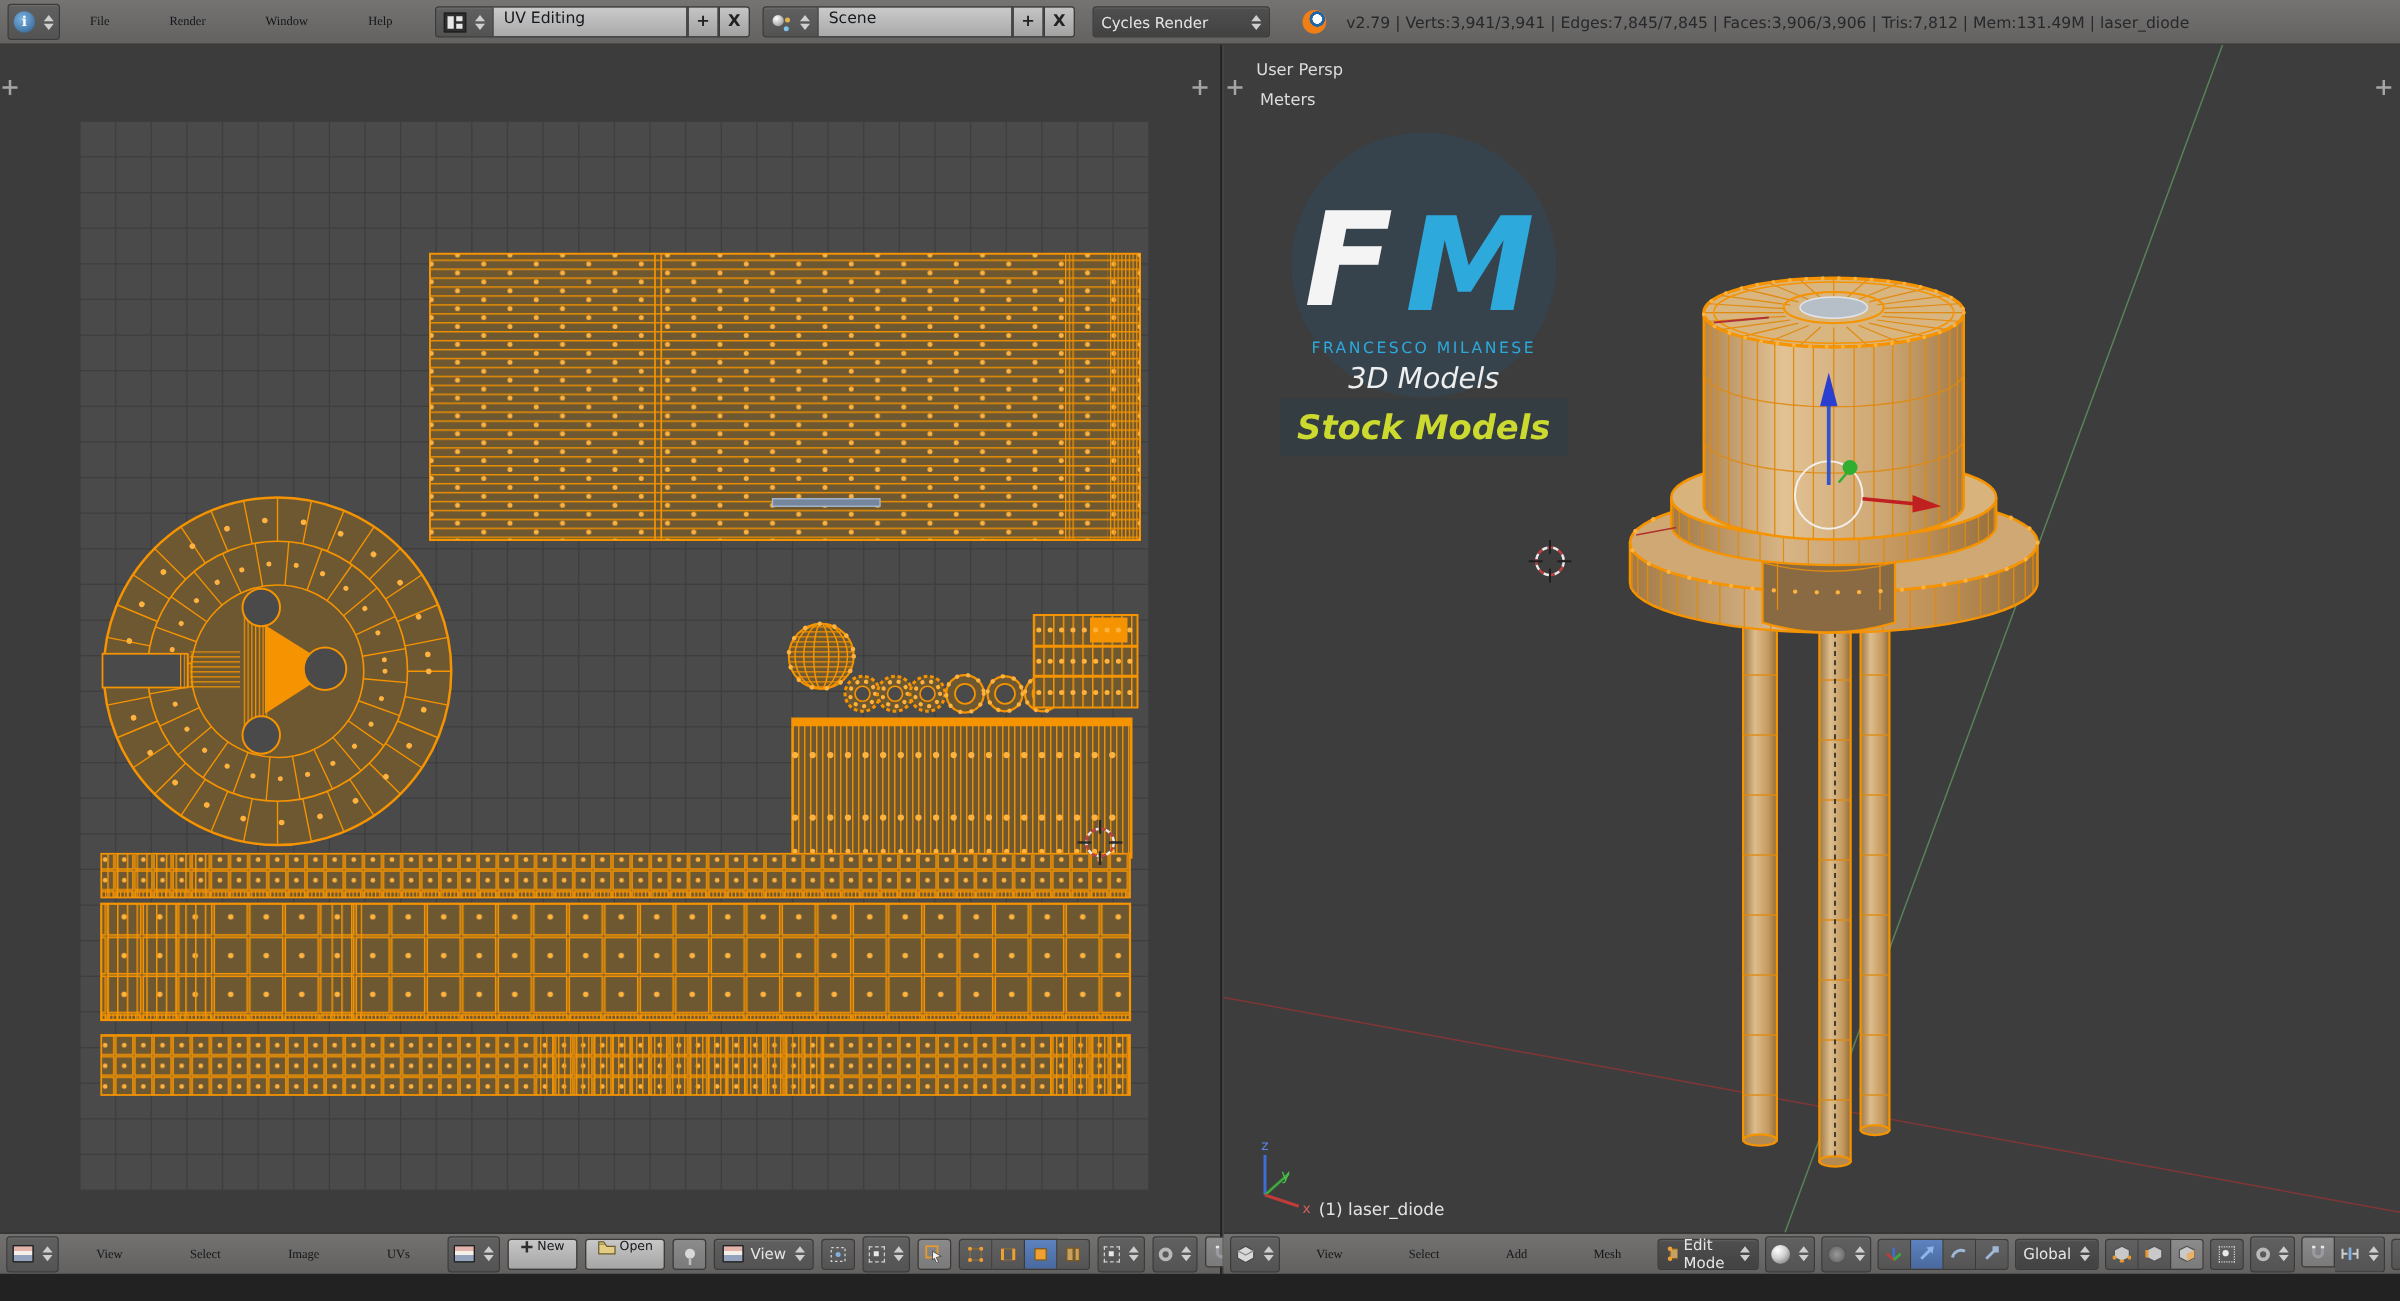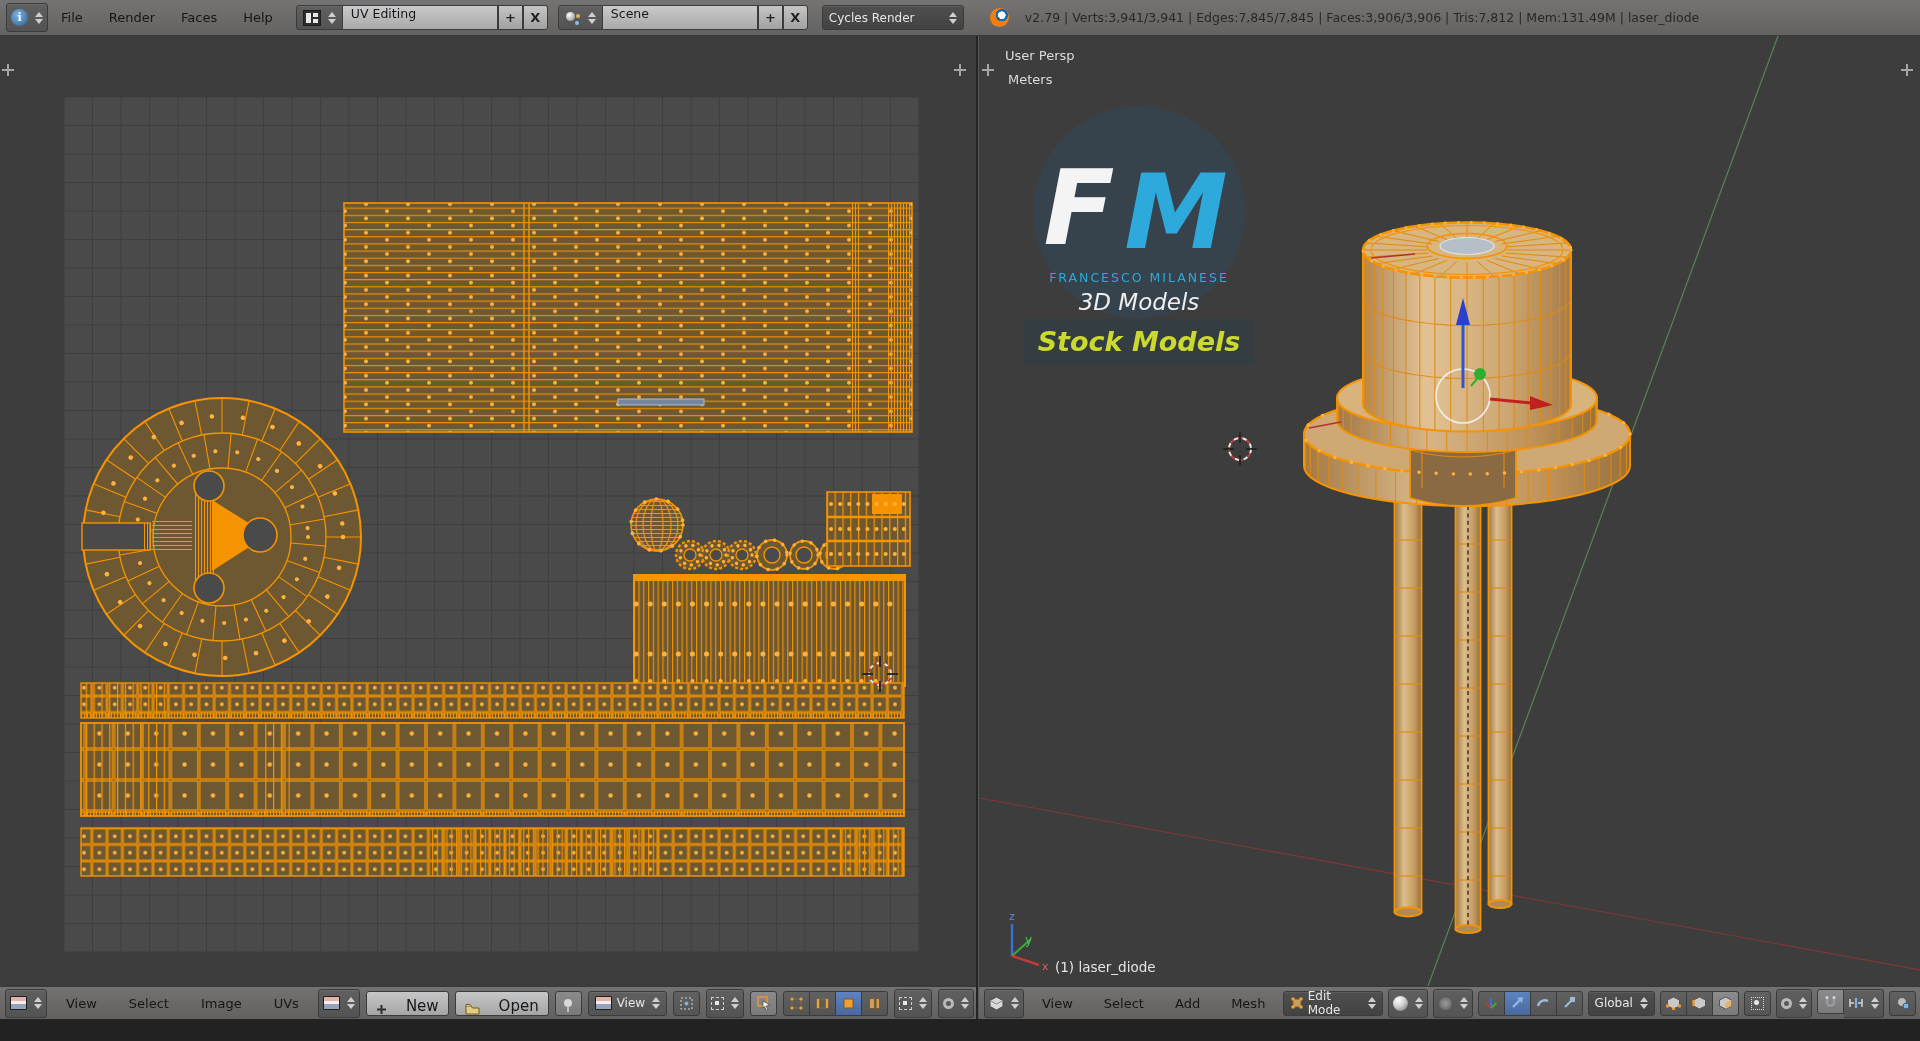--- a/index.html
+++ b/index.html
@@ -17,34 +17,34 @@
   .glyph-min{width:11px;height:2px;background:#222;}
   .glyph-max{width:10px;height:9px;border:2px solid #222;}
   .glyph-close{position:relative;width:12px;height:12px;}
   .glyph-close::before,.glyph-close::after{content:"";position:absolute;left:5px;top:0;
      width:2px;height:12px;background:#222;}
   .glyph-close::before{transform:rotate(45deg);} .glyph-close::after{transform:rotate(-45deg);}
   
   .bheader{background:linear-gradient(#747371,#67666405 0) ,linear-gradient(#757472,#636260);
            display:flex;align-items:center;box-sizing:border-box;}
   #topheader{height:36px;border-bottom:1px solid #3a3a3a;padding-left:6px;}
-  .menu{font-size:13px;color:#14161a;padding:0 13px;cursor:default;}
+  .menu{font-size:10px;color:#14161a;padding:0 24px;cursor:default;font-family:Liberation Serif, serif;}
   .dd{height:23px;display:flex;align-items:center;gap:5px;padding:0 6px;border-radius:3px;
       background:linear-gradient(#606060,#535353);border:1px solid #3b3b3b;color:#e6e6e6;
       font-size:12px;box-shadow:inset 0 1px 0 rgba(255,255,255,.08);}
   .dd.dark{background:linear-gradient(#4f4f4f,#424242);align-items:center;}
   .field{height:23px;display:flex;padding:0 8px;font-size:12.5px;color:#15181c;
       background:linear-gradient(#cacaca,#a9a9a9);border:1px solid #3b3b3b;}
   .joinL{border-radius:3px 0 0 3px;} .joinM{border-radius:0;border-left:none;}
   .joinR{border-radius:0 3px 3px 0;border-left:none;}
   .sqbtn{width:23px;height:23px;display:flex;align-items:center;justify-content:center;
       background:linear-gradient(#c5c5c5,#a2a2a2);border:1px solid #3b3b3b;color:#222;
       font-size:13px;font-weight:bold;}
-  .btn-light{height:23px;display:flex;align-items:flex-end;gap:19px;padding:0 9px;border-radius:3px;
-      background:linear-gradient(#c7c7c7,#a5a5a5);border:1px solid #3b3b3b;color:#15181c;font-size:15px;}
+  .btn-light{height:23px;display:flex;align-items:flex-start;gap:3px;padding:0 9px;border-radius:3px;
+      background:linear-gradient(#c7c7c7,#a5a5a5);border:1px solid #3b3b3b;color:#15181c;font-size:10px;}
   .ibtn{height:23px;min-width:25px;display:flex;align-items:center;justify-content:center;border-radius:3px;
       background:linear-gradient(#616161,#545454);border:1px solid #3b3b3b;}
   .ibtn.lit{background:linear-gradient(#8b8b8b,#7a7a7a);}
   .ibtn.blue{background:linear-gradient(#5d83c0,#49699e);}
   .grp{display:flex;} .grp .ibtn{border-radius:0;border-left:none;}
   .grp .ibtn:first-child{border-radius:3px 0 0 3px;border-left:1px solid #3b3b3b;}
   .grp .ibtn:last-child{border-radius:0 3px 3px 0;}
   .ud{display:inline-flex;flex-direction:column;gap:2px;margin-left:2px;}
   .ud i{display:block;width:0;height:0;border-left:4px solid transparent;border-right:4px solid transparent;}
   .ud i.up{border-bottom:5px solid #cfcfcf;} .ud i.dn{border-top:5px solid #cfcfcf;}
@@ -94,21 +94,21 @@
   <div id="topheader" class="bheader">
     <div class="dd" style="padding:2px 4px;">
       <span class="icon-info">i</span>
       <span class="ud">
           <i class="up"></i>
           <i class="dn"></i>
         </span>
     </div>
     <span class="menu">File</span>
     <span class="menu">Render</span>
-    <span class="menu">Faces</span>
+    <span class="menu">Window</span>
     <span class="menu">Help</span>
 
     <div style="display:flex;margin-left:10px;">
       <div class="dd joinL">
         <span class="icon-layout"></span>
         <span class="ud">
             <i class="up"></i>
             <i class="dn"></i>
           </span>
       </div>

